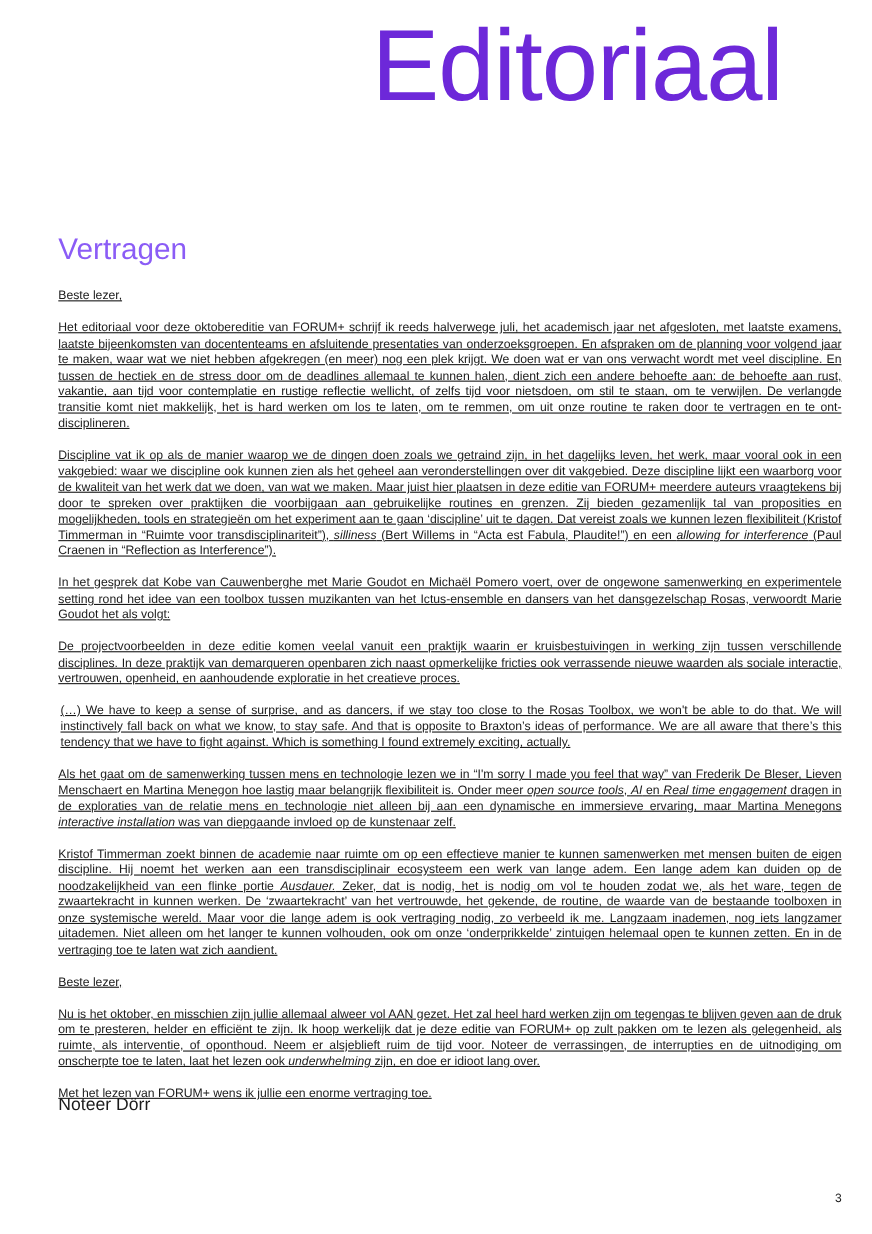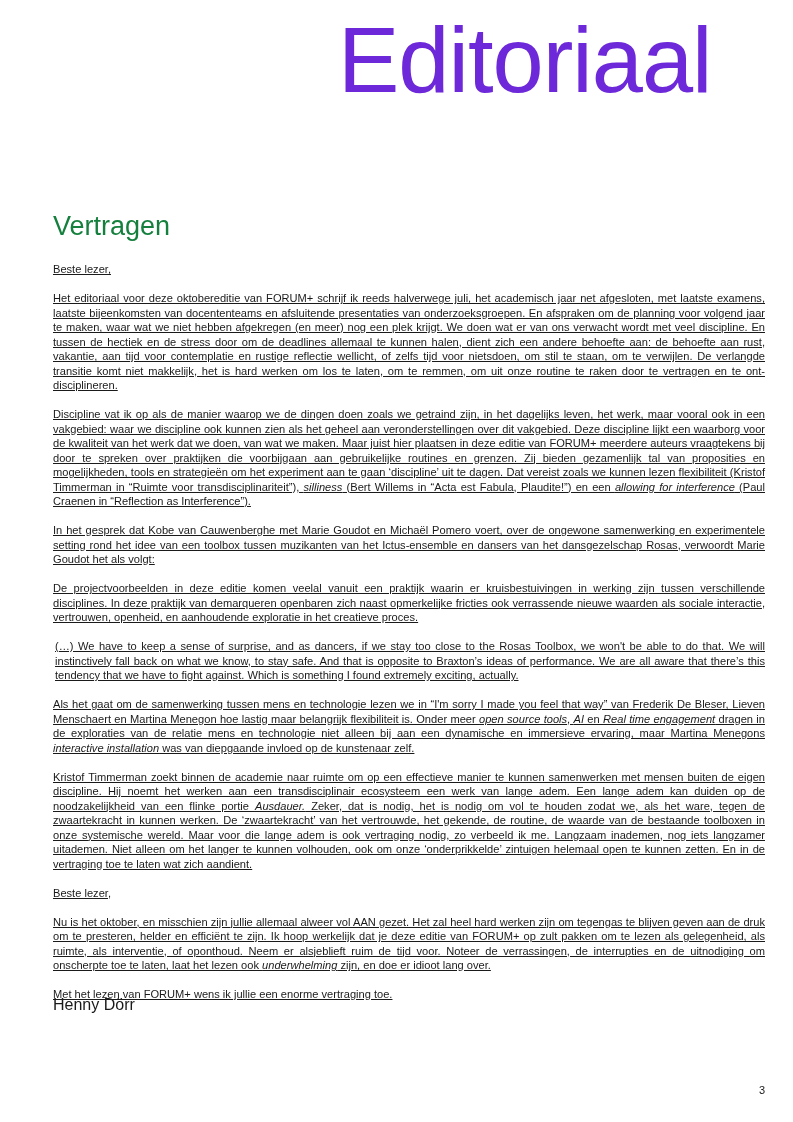--- a/index.html
+++ b/index.html
@@ -1,21 +1,21 @@
 <!DOCTYPE html>
 <html><head>
 <meta charset="utf-8">
 <style>
   html, body { margin: 0; padding: 0; background: #ffffff; }
   body { width: 793px; height: 1122px; position: relative; overflow: hidden;
          font-family: "Liberation Sans", "DejaVu Sans", sans-serif; color: #1a1a1a; }
   .masthead { position: absolute; left: 338px; top: 14px; font-size: 92px; line-height: 1;
               color: #6d28d9; letter-spacing: -1px; font-weight: 400; }
   .title { position: absolute; left: 53px; top: 211px; font-size: 27px; font-weight: 400;
-           color: #15803d; margin: 0; }
+           color: #8b5cf6; margin: 0; }
   .body { position: absolute; left: 53px; top: 262px; width: 712px; font-size: 11.1px;
           line-height: 14.5px; text-align: justify; text-decoration: underline; }
   .body p { margin: 0 0 14.5px 0; }
   .body p.quote { margin-left: 2px; }
   .body p.greet { margin-bottom: 14.5px; }
   .signature { position: absolute; left: 53px; top: 996px; font-size: 16px; font-weight: 400; margin: 0; }
   .page-number { position: absolute; left: 759px; top: 1084px; font-size: 11px; }
   i { font-style: italic; }
 </style>
 </head>
@@ -34,15 +34,15 @@
       <p><span>De projectvoorbeelden in deze editie komen veelal vanuit een praktijk waarin er kruisbestuivingen in werking zijn tussen verschillende disciplines. In deze praktijk van demarqueren openbaren zich naast opmerkelijke fricties ook verrassende nieuwe waarden als sociale interactie, vertrouwen, openheid, en aanhoudende exploratie in het creatieve proces.</span></p>
       <p class="quote"><span>(…) We have to keep a sense of surprise, and as dancers, if we stay too close to the Rosas Toolbox, we won't be able to do that. We will instinctively fall back on what we know, to stay safe. And that is opposite to Braxton’s ideas of performance. We are all aware that there’s this tendency that we have to fight against. Which is something I found extremely exciting, actually.</span></p>
       <p><span>Als het gaat om de samenwerking tussen mens en technologie lezen we in “I'm sorry I made you feel that way” van Frederik De Bleser, Lieven Menschaert en Martina Menegon hoe lastig maar belangrijk flexibiliteit is. Onder meer </span><i>open source tools</i><span>, </span><i>AI</i><span> en </span><i>Real time engagement</i><span> dragen in de exploraties van de relatie mens en technologie niet alleen bij aan een dynamische en immersieve ervaring, maar Martina Menegons </span><i>interactive installation</i><span> was van diepgaande invloed op de kunstenaar zelf.</span></p>
       <p><span>Kristof Timmerman zoekt binnen de academie naar ruimte om op een effectieve manier te kunnen samenwerken met mensen buiten de eigen discipline. Hij noemt het werken aan een transdisciplinair ecosysteem een werk van lange adem. Een lange adem kan duiden op de noodzakelijkheid van een flinke portie </span><i>Ausdauer.</i><span> Zeker, dat is nodig, het is nodig om vol te houden zodat we, als het ware, tegen de zwaartekracht in kunnen werken. De ‘zwaartekracht’ van het vertrouwde, het gekende, de routine, de waarde van de bestaande toolboxen in onze systemische wereld. Maar voor die lange adem is ook vertraging nodig, zo verbeeld ik me. Langzaam inademen, nog iets langzamer uitademen. Niet alleen om het langer te kunnen volhouden, ook om onze ‘onderprikkelde’ zintuigen helemaal open te kunnen zetten. En in de vertraging toe te laten wat zich aandient.</span></p>
       <p><span>Beste lezer,</span></p>
       <p><span>Nu is het oktober, en misschien zijn jullie allemaal alweer vol AAN gezet. Het zal heel hard werken zijn om tegengas te blijven geven aan de druk om te presteren, helder en efficiënt te zijn. Ik hoop werkelijk dat je deze editie van FORUM+ op zult pakken om te lezen als gelegenheid, als ruimte, als interventie, of oponthoud. Neem er alsjeblieft ruim de tijd voor. Noteer de verrassingen, de interrupties en de uitnodiging om onscherpte toe te laten, laat het lezen ook </span><i>underwhelming</i><span> zijn, en doe er idioot lang over.</span></p>
       <p><span>Met het lezen van FORUM+ wens ik jullie een enorme vertraging toe.</span></p>
     </div>
 </div>
 
-<h2 class="signature">Henny Dörr</h2>
+<h2 class="signature">Noteer Dörr</h2>
 
 <div class="page-number">3</div>
 
 </body></html>

